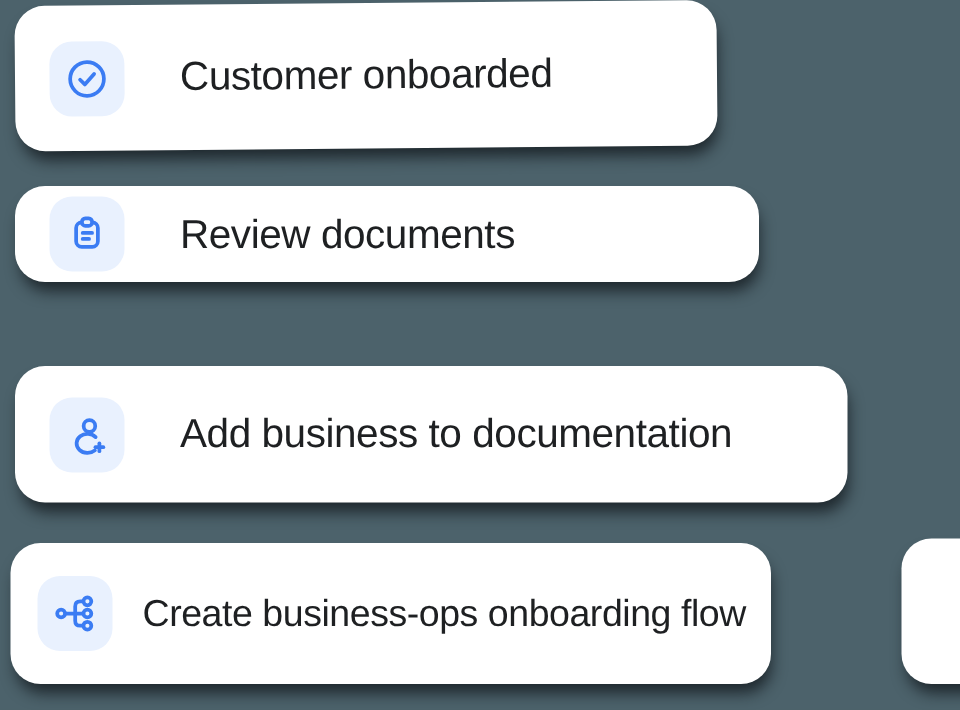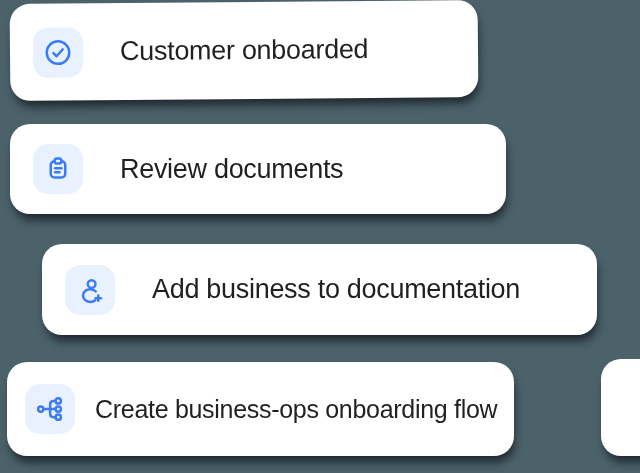--- a/index.html
+++ b/index.html
@@ -13,22 +13,22 @@
   .card {
     position: absolute;
     background: var(--card-bg, #FFFFFF);
     border-radius: 20px;
     display: flex;
     align-items: center;
     box-shadow: 2px 8px 10px -2px var(--shadow, rgba(12,17,21,0.72));
     box-sizing: border-box;
   }
   .card-1 { left: 10px; top: 2px;   width: 468px; height: 97px; transform: rotate(-0.5deg); padding-left: 23px; }
-  .card-2 { left: 10px; top: 124px; width: 496px; height: 90px; padding-left: 23px; }
-  .card-3 { left: 10px; top: 244px; width: 555px; height: 91px; padding-left: 23px; margin-left: 32px; }
+  .card-2 { left: 10px; top: 124px; width: 496px; height: 64px; padding-left: 23px; }
+  .card-3 { left: 10px; top: 244px; width: 555px; height: 91px; padding-left: 23px; }
   .card-4 { left: 7px;  top: 362px; width: 507px; height: 94px; padding-left: 18px; }
   .card-partial { left: 601px; top: 359px; width: 85px; height: 97px; }
   .icon-tile {
     width: 50px; height: 50px;
     border-radius: 15px;
     background: var(--tile-bg, #E9F1FE);
     display: flex;
     align-items: center;
     justify-content: center;
     flex: 0 0 auto;

